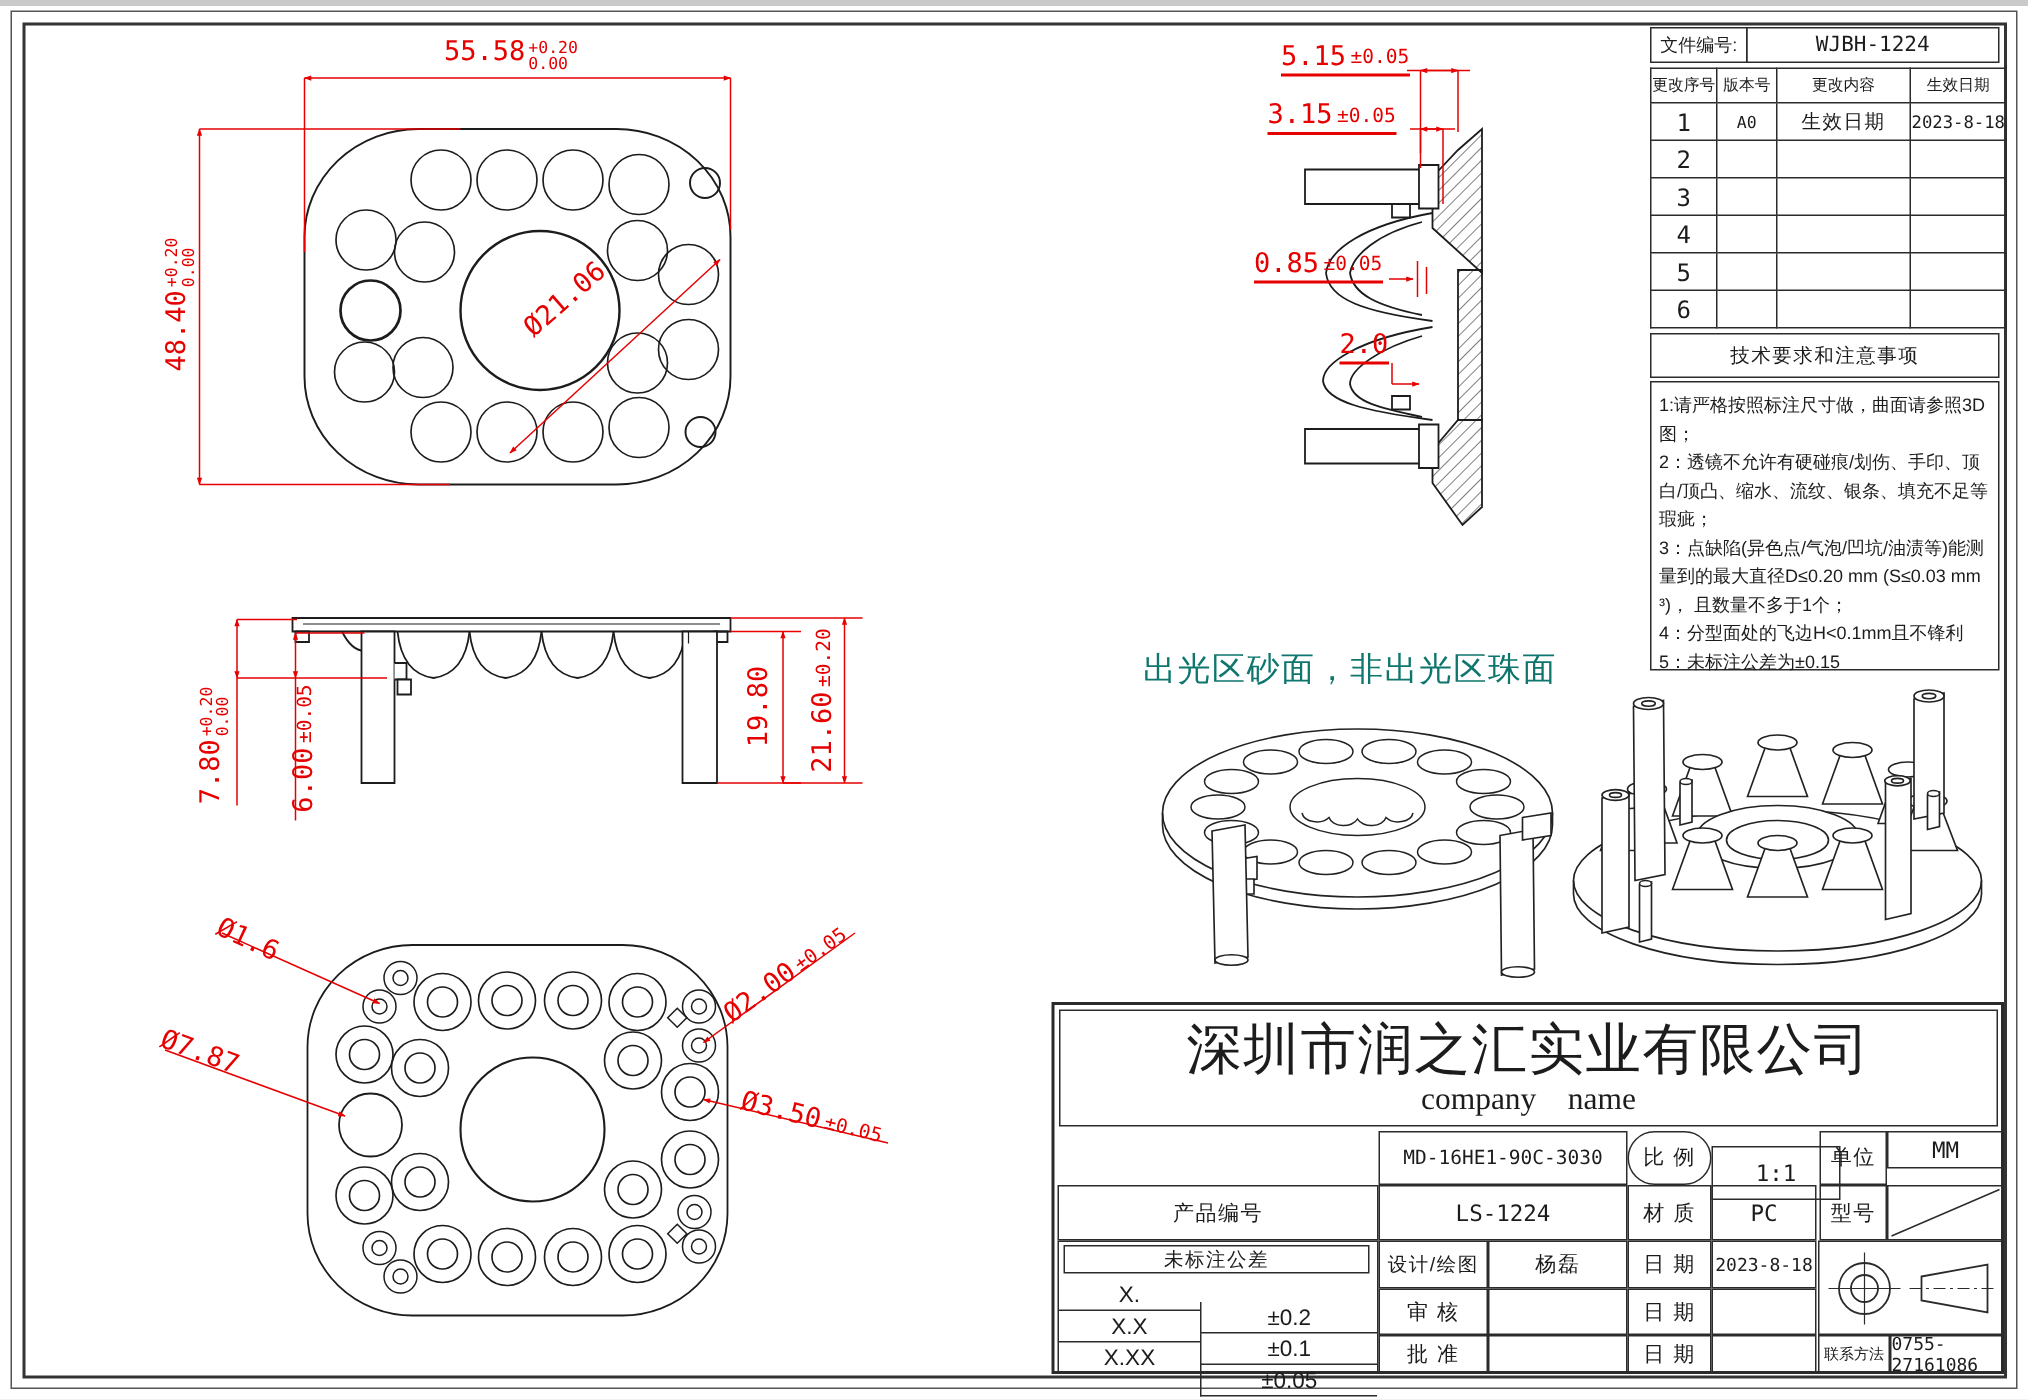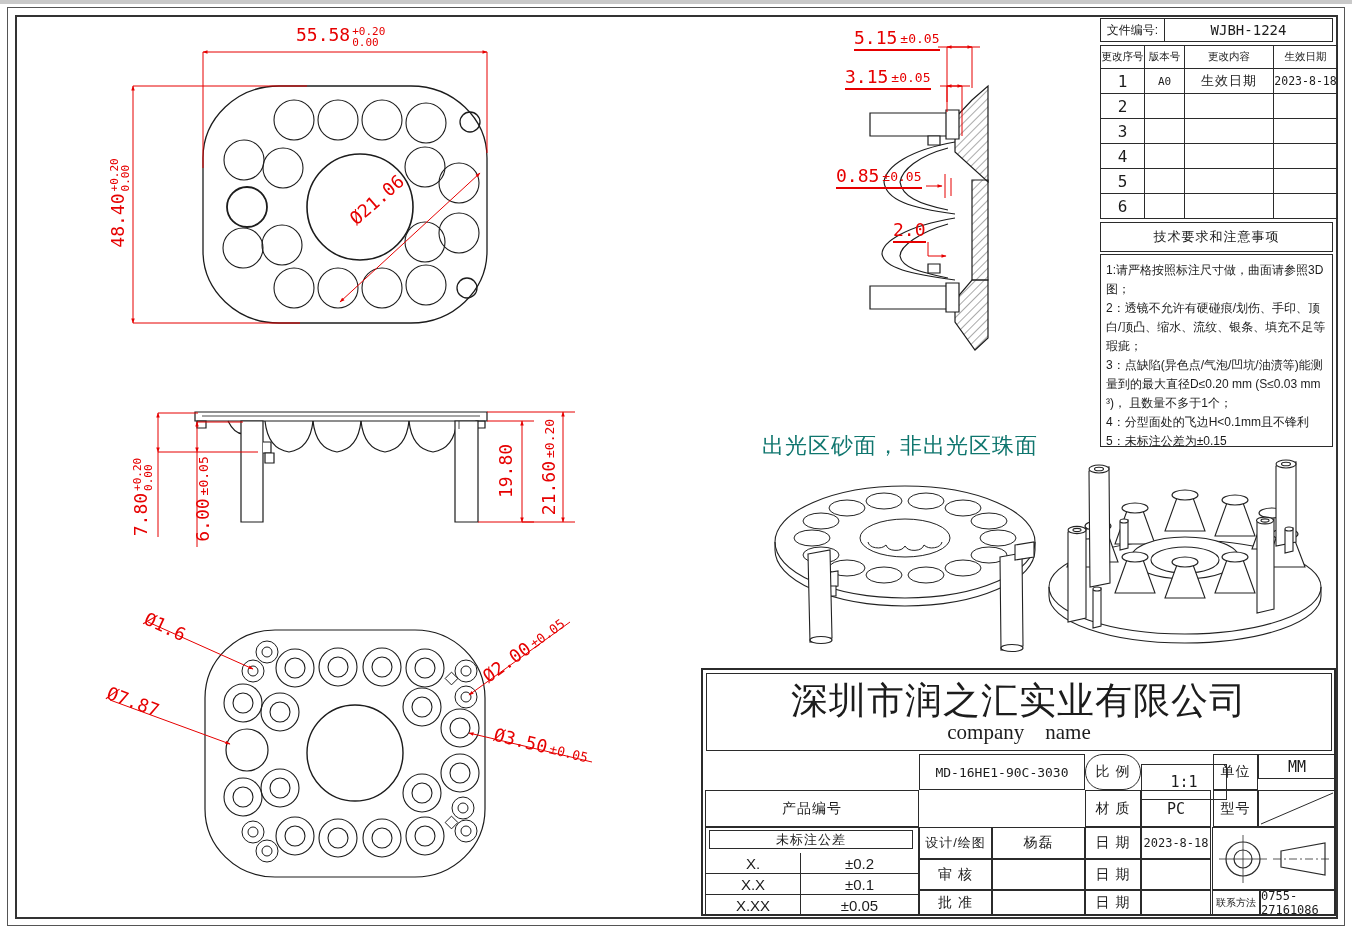--- a/index.html
+++ b/index.html
@@ -48,21 +48,21 @@
   .companybox{position:absolute;left:3px;top:3px;width:624px;height:76px;border:1px solid #2b2b2b;
               display:flex;flex-direction:column;align-items:center;justify-content:center;}
   .companyname{font-family:"Liberation Serif",serif;font-size:37px;letter-spacing:1px;line-height:1.1;}
   .companysub{font-family:"Liberation Serif",serif;font-size:21px;white-space:pre;line-height:1;}
   .tolwrap{position:absolute;left:2px;top:157px;width:214px;height:89px;border:1px solid #2b2b2b;box-sizing:border-box;}
   .tolhead{position:absolute;left:3px;top:2px;width:204px;height:19px;border:1px solid #2b2b2b;box-sizing:border-box;
            display:flex;align-items:center;justify-content:center;font-size:13px;letter-spacing:1px;}
   .tolrowk{position:absolute;left:0;width:94px;height:21px;border-bottom:1px solid #2b2b2b;box-sizing:border-box;
            display:flex;align-items:center;justify-content:center;font-size:15px;}
   .tolrowv{position:absolute;left:94px;width:118px;height:21px;border-bottom:1px solid #2b2b2b;border-left:1px solid #2b2b2b;
-           box-sizing:border-box;display:flex;align-items:center;justify-content:center;font-size:15px;}
+           box-sizing:border-box;display:flex;align-items:center;justify-content:center;font-size:15px;margin-top:15px;}
   .projbox{position:absolute;left:509px;top:157px;width:123px;height:63px;border:1px solid #2b2b2b;box-sizing:border-box;}
   .contactlab{font-size:10px;letter-spacing:0;}
 </style>
 </head>
 <body>
 
 <div class="page">
   <div class="topshade"></div>
   <div class="b-outer"></div>
   <div class="b-inner"></div>
@@ -489,20 +489,21 @@
       <div class="companysub">company    name</div>
     </div>
 
     <div class="cell cad" style="left:216px;top:84px;width:166px;height:36px;font-size:13px;">MD-16HE1-90C-3030</div>
     <div class="cell cn" style="left:382px;top:84px;width:56px;height:36px;border-radius:18px;">比 例</div>
     <div class="cell cad" style="left:438px;top:84px;width:86px;height:36px;font-size:15px;margin-top:10px;">1:1</div>
     <div class="cell cn" style="left:510px;top:84px;width:45px;height:36px;">单位</div>
     <div class="cell cad" style="left:555px;top:84px;width:78px;height:25px;font-size:15px;">MM</div>
 
     <div class="cell cn" style="left:2px;top:120px;width:214px;height:37px;">产品编号</div>
+    <div class="cell cad" style="left:216px;top:120px;width:166px;height:37px;font-size:15px;">LS-1224</div>
     <div class="cell cn" style="left:382px;top:120px;width:56px;height:37px;">材 质</div>
     <div class="cell cad" style="left:438px;top:120px;width:70px;height:37px;font-size:15px;">PC</div>
     <div class="cell cn" style="left:510px;top:120px;width:45px;height:37px;">型号</div>
     <div class="cell" style="left:555px;top:120px;width:78px;height:37px;">
       <svg width="76" height="35" viewBox="0 0 76 35" style="position:static">
           <line x1="2" y1="33" x2="74" y2="2" stroke="#2b2b2b" stroke-width="1"></line>
         </svg>
     </div>
 
     <div class="tolwrap">

